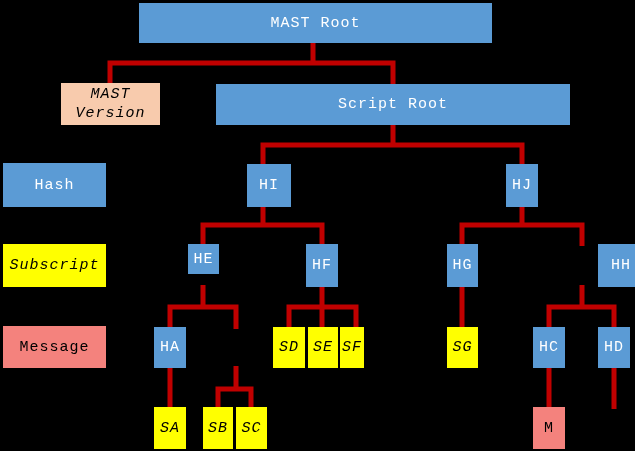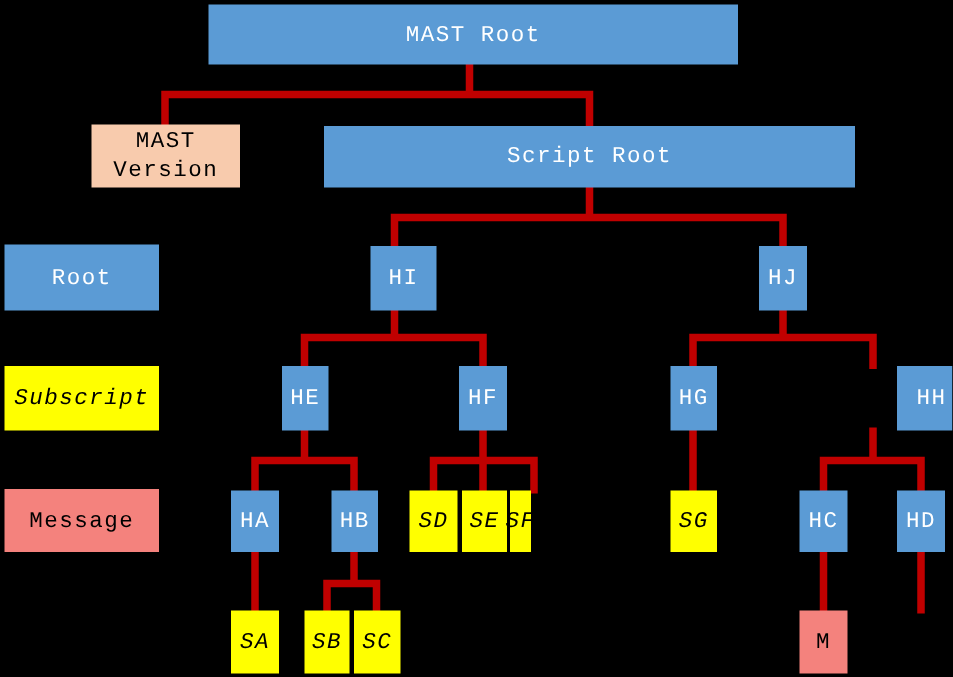--- a/index.html
+++ b/index.html
@@ -9,21 +9,21 @@
     font-family:"Liberation Mono","DejaVu Sans Mono",monospace;
   }
   .node{
     position:absolute;display:flex;align-items:center;justify-content:center;
     text-align:center;font-size:15px;letter-spacing:1px;line-height:19px;
     white-space:normal;
   }
   .hash{background:var(--hash_fill,#5B9BD5);color:var(--hash_text,#fff);}
   .subscript{background:var(--subscript_fill,#FFFF00);color:var(--dark_text,#000);font-style:italic;}
   .message{background:var(--message_fill,#F4827D);color:var(--dark_text,#000);}
-  .version{background:var(--version_fill,#F8CBAD);color:var(--dark_text,#000);}
+  .version{background:var(--version_fill,#F8CBAD);color:var(--dark_text,#000);font-style:italic;}
   svg.connectors{position:absolute;left:0;top:0;pointer-events:none;}
   svg.connectors path{stroke:var(--connector,#C00000);stroke-width:5;fill:none;stroke-linejoin:miter;}
 </style>
 </head>
 <body>
 
 <div class="stage">
 
   <svg class="connectors" width="635" height="451" viewBox="0 0 635 451" aria-hidden="true">
 
@@ -50,36 +50,35 @@
     <path d="M549 366 L549 409"></path>
 
     <path d="M614 366 L614 409"></path>
   </svg>
 
   <div class="node hash" style="left:139px;top:3px;width:353px;height:40px">MAST Root</div>
 
   <div class="node version" style="left:61px;top:83px;width:99px;height:42px">MAST Version</div>
   <div class="node hash" style="left:216px;top:84px;width:354px;height:41px">Script Root</div>
 
-  <div class="node hash" style="left:3px;top:163px;width:103px;height:44px">Root</div>
+  <div class="node hash" style="left:3px;top:163px;width:103px;height:44px">Hash</div>
   <div class="node hash" style="left:247px;top:164px;width:44px;height:43px">HI</div>
   <div class="node hash" style="left:506px;top:164px;width:32px;height:43px">HJ</div>
 
   <div class="node subscript" style="left:3px;top:244px;width:103px;height:43px">Subscript</div>
-  <div class="node hash" style="left:188px;top:244px;width:31px;height:43px">HE</div>
+  <div class="node hash" style="left:188px;top:244px;width:31px;height:30px">HE</div>
   <div class="node hash" style="left:306px;top:244px;width:32px;height:43px">HF</div>
   <div class="node hash" style="left:447px;top:244px;width:31px;height:43px">HG</div>
   <div class="node hash" style="left:598px;top:244px;width:46px;height:43px">HH</div>
 
   <div class="node message" style="left:3px;top:326px;width:103px;height:42px">Message</div>
   <div class="node hash" style="left:154px;top:327px;width:32px;height:41px">HA</div>
-  <div class="node hash" style="left:221px;top:327px;width:31px;height:41px">HB</div>
   <div class="node subscript" style="left:273px;top:327px;width:32px;height:41px">SD</div>
   <div class="node subscript" style="left:308px;top:327px;width:30px;height:41px">SE</div>
-  <div class="node subscript" style="left:340px;top:327px;width:14px;height:41px">SF</div>
+  <div class="node subscript" style="left:340px;top:327px;width:24px;height:41px">SF</div>
   <div class="node subscript" style="left:447px;top:327px;width:31px;height:41px">SG</div>
   <div class="node hash" style="left:533px;top:327px;width:32px;height:41px">HC</div>
   <div class="node hash" style="left:598px;top:327px;width:32px;height:41px">HD</div>
 
   <div class="node subscript" style="left:154px;top:407px;width:32px;height:42px">SA</div>
   <div class="node subscript" style="left:203px;top:407px;width:30px;height:42px">SB</div>
   <div class="node subscript" style="left:236px;top:407px;width:31px;height:42px">SC</div>
   <div class="node message" style="left:533px;top:407px;width:32px;height:42px">M</div>
 
 </div>

